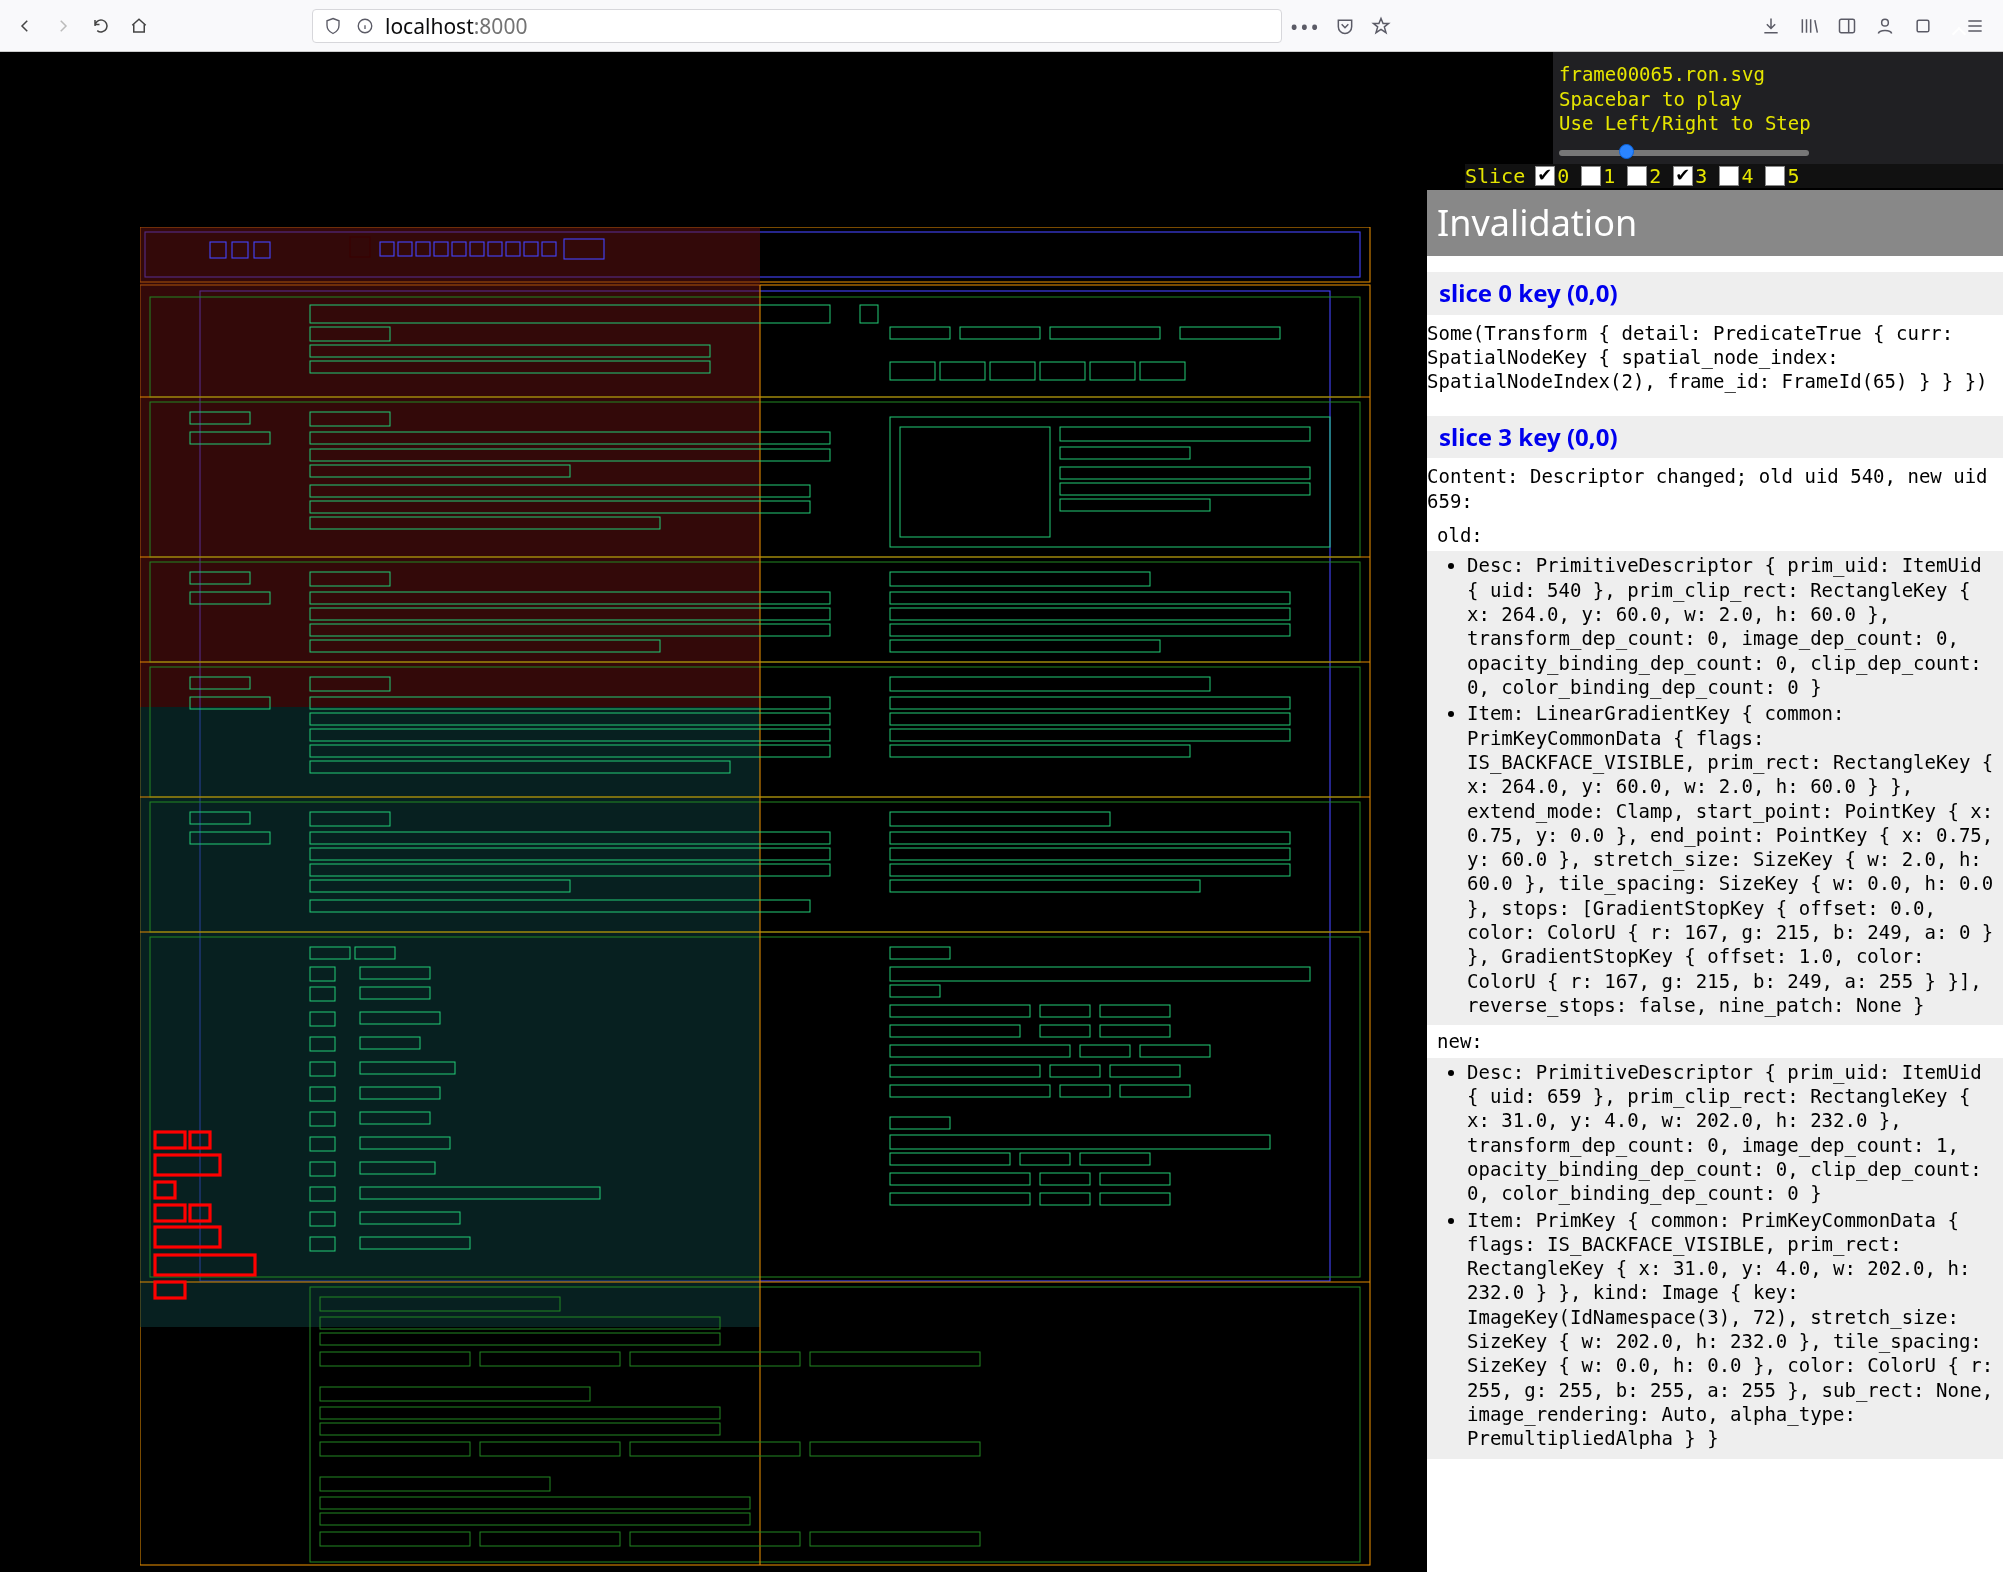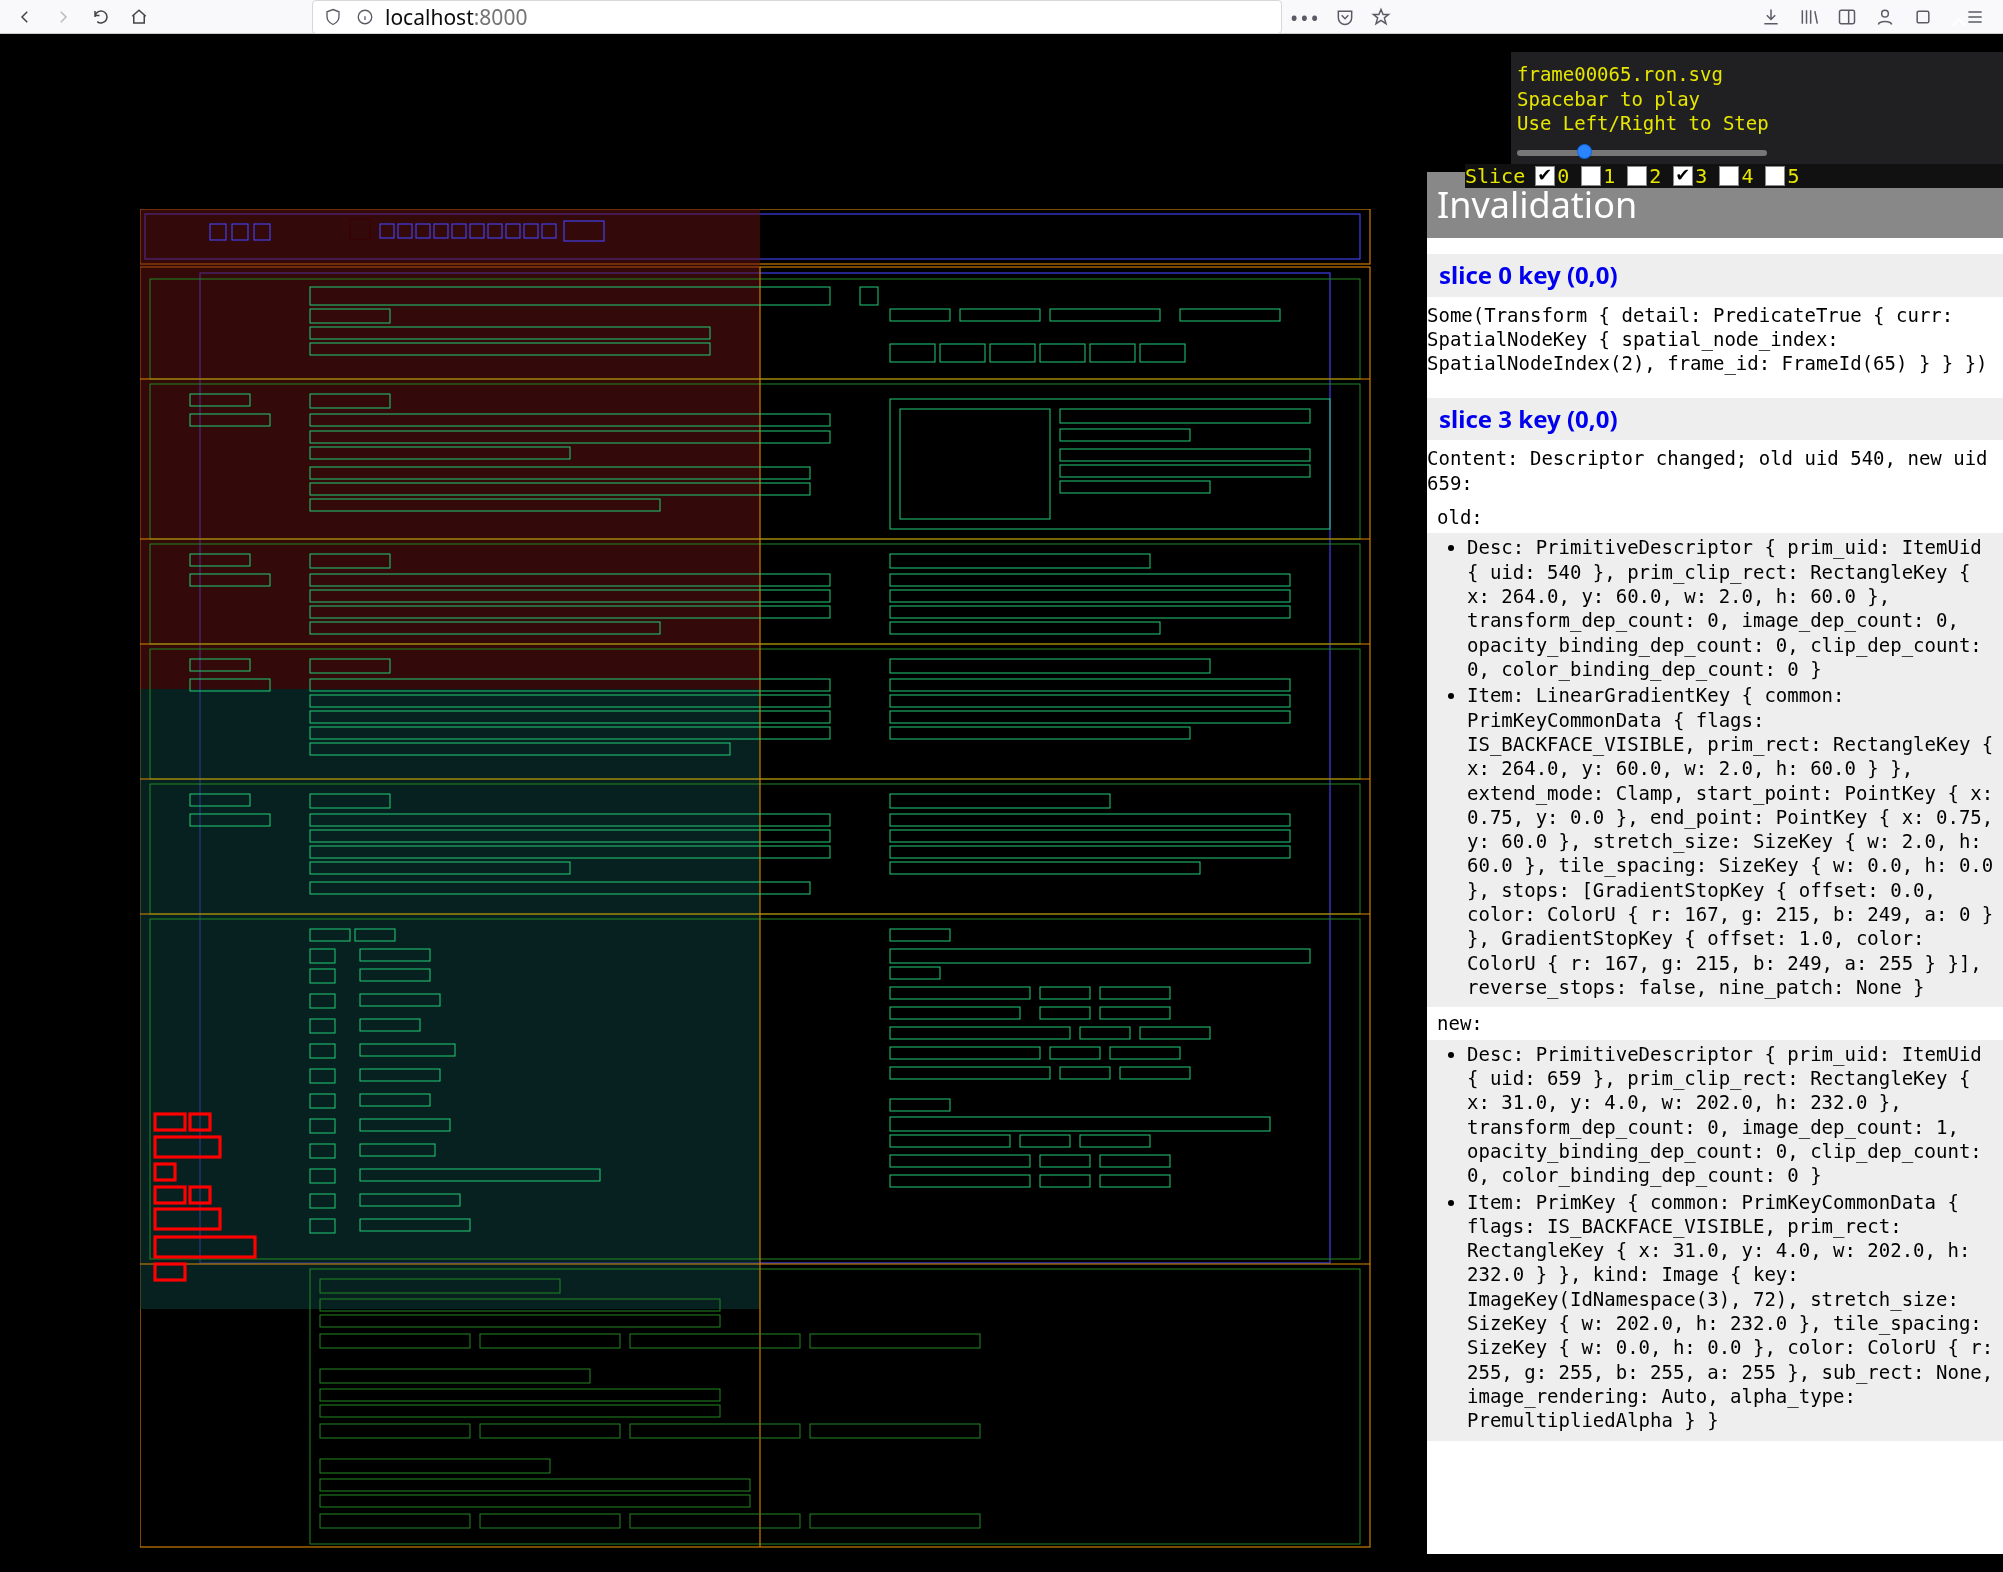--- a/index.html
+++ b/index.html
@@ -1,40 +1,40 @@
 <!DOCTYPE html>
 <html><head>
 <meta charset="utf-8">
 <style>
   * { box-sizing: border-box; }
   html, body { margin:0; padding:0; font-family: system-ui, -apple-system, sans-serif; background:#000; }
   body { width:2003px; height:1572px; overflow:hidden; }
 
   
-  .chrome { height:34px; background:#f9f9fb; border-bottom:1px solid #ccc; display:flex; align-items:center; padding:0 10px; gap:8px; }
+  .chrome { height:52px; background:#f9f9fb; border-bottom:1px solid #ccc; display:flex; align-items:center; padding:0 10px; gap:8px; }
   .nav-btn { width:30px; height:30px; display:flex; align-items:center; justify-content:center; border:none; background:transparent; cursor:pointer; border-radius:4px; }
   .nav-btn svg { stroke:#444; stroke-width:2; fill:none; }
   .nav-btn.dim svg { stroke:#bbb; }
   .urlbar { flex:0 0 970px; margin-left:150px; height:34px; border:1px solid #d7d7db; border-radius:4px; display:flex; align-items:center; padding:0 8px; gap:8px; background:#fff; }
   .urlbar .host { color:#0c0c0d; }
   .urlbar .port { color:#737373; }
   .chrome-spacer { flex:1; }
   .chrome-right { display:flex; align-items:center; gap:14px; padding-right:6px; }
   .tbicon { width:24px; height:24px; display:flex; align-items:center; justify-content:center; }
   .tbicon svg { stroke:#5b5b66; stroke-width:1.8; fill:none; }
   .page-actions { display:flex; align-items:center; gap:12px; margin-left:auto; padding-right:10px;}
   .page-actions .dots { font-size:22px; letter-spacing:2px; color:#5b5b66; }
 
   
   .main { display:flex; height:calc(100% - 52px); }
   .viz { flex:1; background:#000; position:relative; }
   .viz svg { position:absolute; left:140px; top:175px; }
 
   
-  .hdr { position:absolute; top:52px; right:0; width:492px; background:#202023; color:#e6e600; font-family:"DejaVu Sans Mono","Menlo",monospace; font-size:19px; line-height:1.3; padding:10px 6px 6px 6px; }
+  .hdr { position:absolute; top:52px; right:0; width:450px; background:#202023; color:#e6e600; font-family:"DejaVu Sans Mono","Menlo",monospace; font-size:19px; line-height:1.3; padding:10px 6px 6px 6px; }
   .slider-wrap { position:relative; margin:6px 0 0 0; height:24px; }
   .slider { position:absolute; left:0; top:8px; width:250px; height:6px; background:#777; border-radius:3px; }
   .slider-thumb { position:absolute; top:2px; left:60px; width:15px; height:15px; border-radius:50%; background:#2a84ff; border:1px solid #0a64df; }
 
   .slicebar { position:absolute; top:164px; right:0; width:538px; height:24px; background:#111; display:flex; align-items:center; font-family:monospace; font-size:20px; color:#e6e600; }
   .slicebar .lbl { margin-right:6px; }
   .slicebar .cb { display:inline-flex; align-items:center; margin:0 2px; }
   .slicebar input[type=checkbox]{ width:20px; height:20px; margin:0 2px; background:#fff; border:1px solid #888; appearance:none; position:relative; }
   .slicebar input[type=checkbox]:checked::after{ content:"✔"; position:absolute; top:-3px; left:1px; font-size:18px; color:#000;}
   .slicebar .num { color:#e6e600; margin-right:6px; }

